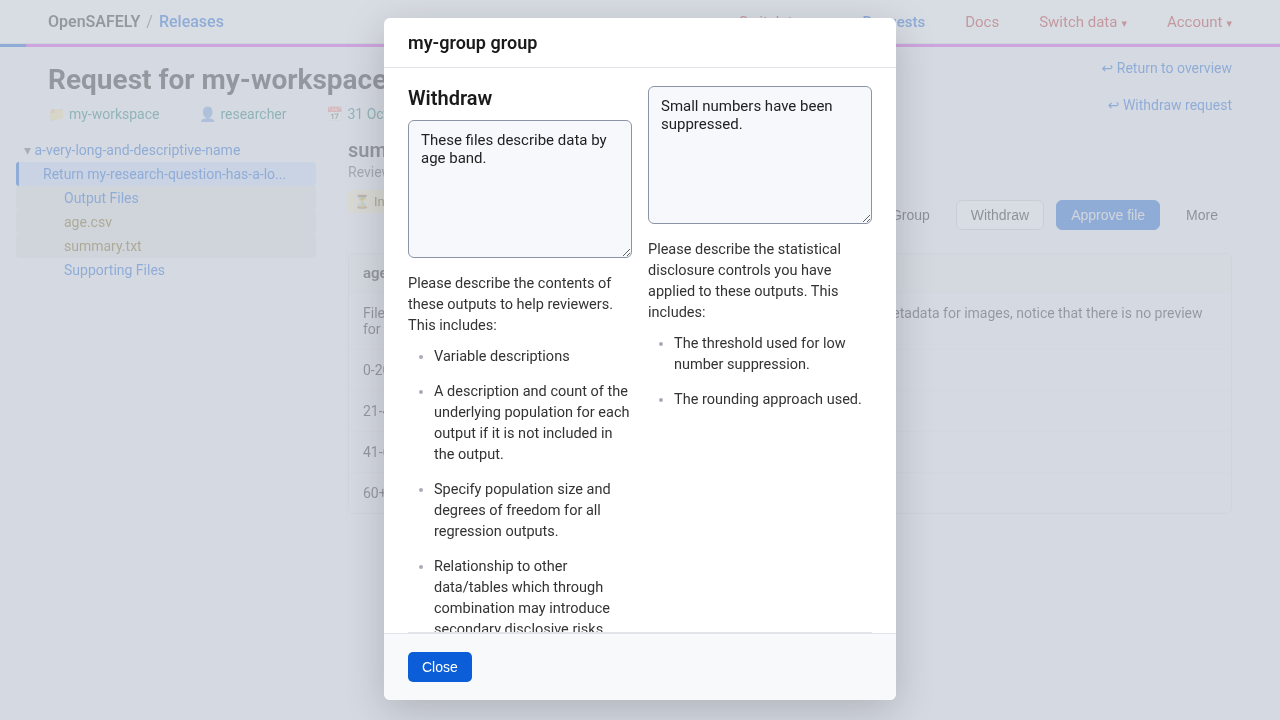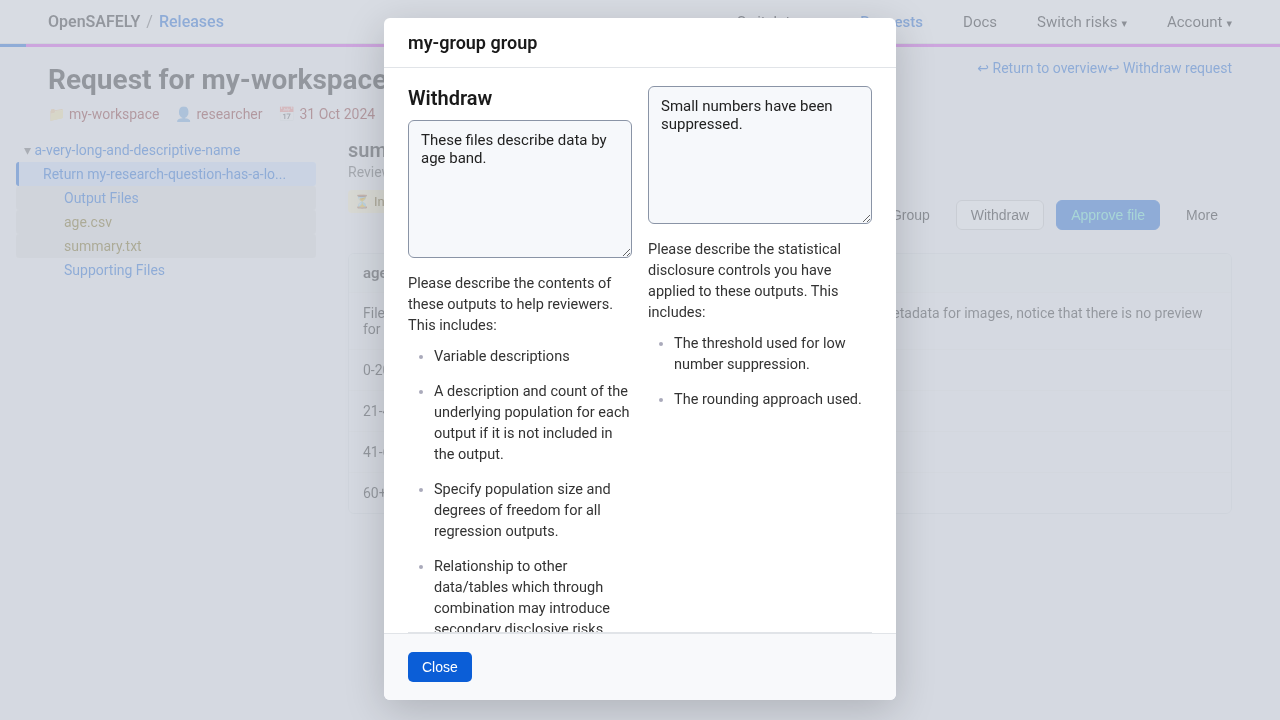--- a/index.html
+++ b/index.html
@@ -28,55 +28,55 @@
       padding: 8px 48px;
       background: #fff;
       border-bottom: 1px solid #e1e4e8;
       height: 44px;
     }
     .topbar-left { display: flex; align-items: center; gap: 6px; font-size: 16px; }
     .brand { font-weight: 600; }
     .brand-sep { color: #666; }
     .brand-sub { color: #0b5ed7; font-weight: 500; }
     .topbar-right { display: flex; gap: 40px; align-items: center; font-size: 15px; }
-    .nav-item { color: #000000; }
+    .nav-item { color: #b91c1c; }
     .nav-item.active { color: #0b5ed7; font-weight: 500; }
     .nav-caret::after { content: "▾"; margin-left: 4px; font-size: 11px; }
 
     .progress-line {
       height: 3px;
       width: 100%;
       background: linear-gradient(to right, #0b5ed7 0%, #0b5ed7 2%, #d946ef 2%, #d946ef 100%);
     }
 
     .page-header {
       padding: 16px 48px 8px;
     }
     .page-title {
       font-size: 28px;
       font-weight: 700;
       margin-bottom: 10px;
     }
     .page-meta {
       display: flex;
-      gap: 16px;
-      font-size: 14px;
-      color: #7f1d1d;
+      gap: 40px;
+      font-size: 14px;
+      color: #0f766e;
     }
     .meta-item::before { content: "📁 "; opacity: .6; }
     .meta-item.author::before { content: "👤 "; }
     .meta-item.date::before { content: "📅 "; }
 
     .page-actions {
       position: absolute;
       right: 48px;
       top: 60px;
       display: flex;
-      flex-direction: row;
-      gap: 0;
+      flex-direction: column;
+      gap: 21px;
       align-items: flex-end;
     }
     .link-btn { color: #0b5ed7; font-size: 14px; }
     .link-btn::before { content: "↩ "; }
 
     .content {
       display: flex;
       gap: 32px;
       padding: 8px 48px 24px 16px;
     }
@@ -126,21 +126,21 @@
       gap: 12px;
       align-items: center;
     }
     .btn {
       padding: 6px 14px;
       border-radius: 6px;
       border: 1px solid #ccc;
       background: #fff;
       font-size: 14px;
     }
-    .btn.primary { background: #0b5ed7; color: #5eead4; border-color: #0b5ed7; }
+    .btn.primary { background: #0b5ed7; color: #e5e5e5; border-color: #0b5ed7; }
     .btn.text { border: none; background: none; }
 
     .table {
       margin-top: 40px;
       border: 1px solid #e1e4e8;
       border-radius: 6px;
       overflow: hidden;
       width: 100%;
     }
     .table-head {
@@ -250,21 +250,21 @@
   <div class="topbar">
     <div class="topbar-left">
       <span class="brand">OpenSAFELY</span>
       <span class="brand-sep">/</span>
       <span class="brand-sub">Releases</span>
     </div>
     <div class="topbar-right">
       <span class="nav-item nav-caret">Switch to...</span>
       <span class="nav-item active">Requests</span>
       <span class="nav-item">Docs</span>
-      <span class="nav-item nav-caret">Switch risks</span>
+      <span class="nav-item nav-caret">Switch data</span>
       <span class="nav-item nav-caret">Account</span>
     </div>
   </div>
   <div class="progress-line"></div>
 
   <div class="page-header">
     <div class="page-title">Request for my-workspace by researcher</div>
     <div class="page-meta">
       <span class="meta-item">my-workspace</span>
       <span class="meta-item author">researcher</span>

